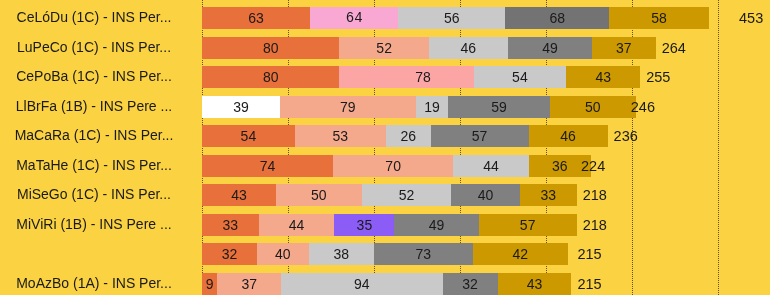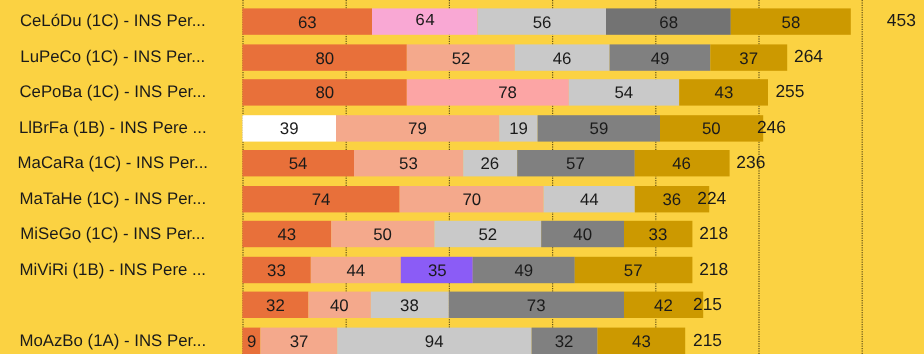--- a/index.html
+++ b/index.html
@@ -260,24 +260,24 @@
       <div class="bar-area">
         <div class="seg" style="width: 54.992px; background: rgb(232, 112, 58);">
           <span class="seg-label">32</span>
         </div>
         <div class="seg" style="width: 51.555px; background: rgb(244, 169, 140);">
           <span class="seg-label">40</span>
         </div>
         <div class="seg" style="width: 65.303px; background: rgb(201, 201, 201);">
           <span class="seg-label">38</span>
         </div>
-        <div class="seg" style="width: 146px; background: rgb(128, 128, 128);">
+        <div class="seg" style="width: 99px; background: rgb(128, 128, 128);">
           <span class="seg-label">73</span>
         </div>
-        <div class="seg" style="width: 66px; background: rgb(204, 153, 0);">
+        <div class="seg" style="width: 95px; background: rgb(204, 153, 0);">
           <span class="seg-label">42</span>
         </div>
       </div>
       <div class="total" style="left: 571.477px;">215</div>
     </div>
     <div class="row" style="top: 268.5px;">
       <div class="row-label">MoAzBo (1A) - INS Per...</div>
       <div class="bar-area">
         <div class="seg" style="width: 15.4665px; background: rgb(232, 112, 58);">
           <span class="seg-label">9</span>

